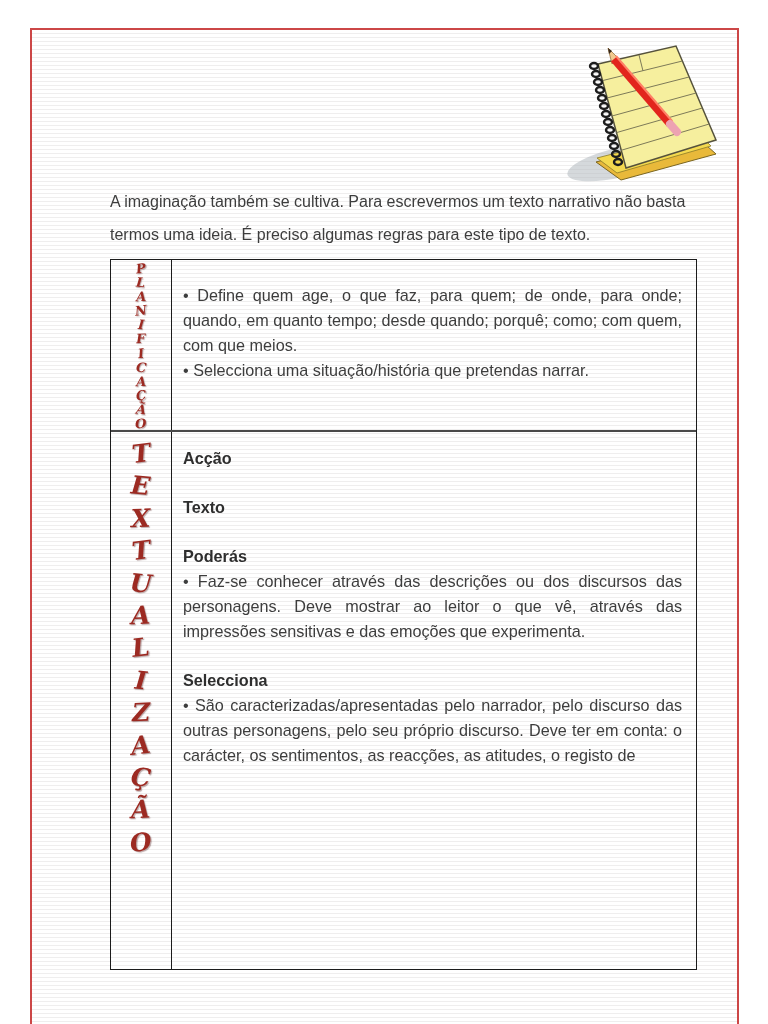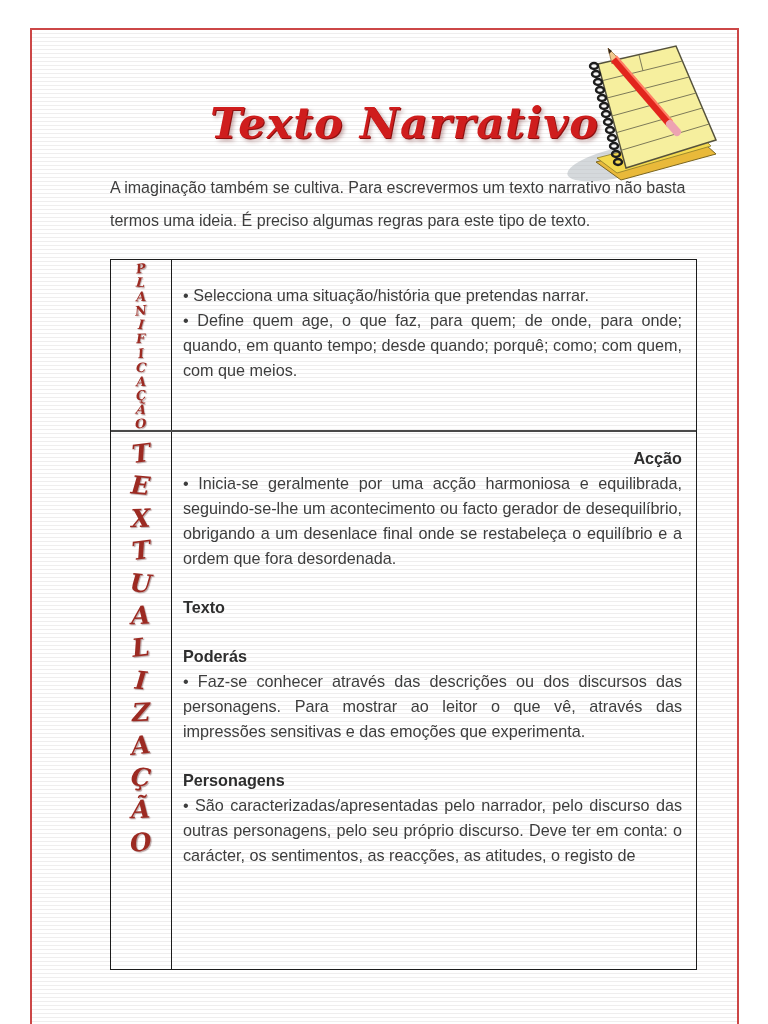--- a/index.html
+++ b/index.html
@@ -18,21 +18,21 @@
   .title {
     position:absolute; top:68px; left:0; width:100%; text-align:center;
     padding-right:90px; padding-left:130px;
     font-family:"DejaVu Serif", serif; font-style:italic; font-weight:bold;
     font-size:43px; letter-spacing:1px; color:#cf1d1d;
     text-shadow:1px 1px 0 #8e0f0f, 3px 3px 4px rgba(90,0,0,0.35);
     white-space:nowrap;
   }
   .notepad { position:absolute; top:12px; left:532px; width:168px; height:147px; }
   .intro {
-    position:absolute; left:78px; top:141px; width:600px;
+    position:absolute; left:78px; top:155px; width:600px;
     font-size:16px; line-height:33px; color:#3d3d3d; margin:0;
   }
   .tbl {
     position:absolute; left:78px; top:229px; width:587px;
     border:1px solid #1c1c1c; background:transparent;
   }
   .row { display:flex; }
   .row-1 { height:172px; border-bottom:2px solid #4a4a4a; }
   .row-2 { height:537px; }
   .letters {
@@ -51,28 +51,27 @@
     flex:1; padding:0 14px 0 11px;
     font-size:16.2px; line-height:25px; color:#3d3d3d; text-align:justify;
   }
   .cell p { margin:0; }
   .row-1 .cell { padding-top:23px; }
   .row-2 .cell { padding-top:14px; }
   .sec-heading {
     margin:24px 0 0; font-size:16.2px; line-height:25px;
     font-weight:bold; color:#2e2e2e; text-align:left;
   }
-  .sec-heading:first-child { margin-top:0;text-align:right; }
+  .sec-heading:first-child { margin-top:0; }
 </style>
 </head>
 <body>
 
 <div class="sheet">
 
-  <div class="title">Texto Narrativo</div>
 
   <div class="notepad">
     <svg width="168" height="147" viewBox="0 0 168 147" xmlns="http://www.w3.org/2000/svg">
 
       <ellipse cx="58" cy="120" rx="56" ry="15" fill="#b3b9bf" opacity="0.55" transform="rotate(-13 58 120)"></ellipse>
 
       <path d="M32 120 L132 94 L152 112 L57 138 Z" fill="#e9b93a" stroke="#7a6520" stroke-width="1"></path>
       <path d="M33 116 L133 90 L147 104 L53 131 Z" fill="#f4d94e" stroke="#8a7a28" stroke-width="0.8"></path>
 
       <polygon points="34,22 112,4 152,98 62,126" fill="#f6ef9e" stroke="#55523c" stroke-width="1.5"></polygon>
@@ -125,22 +124,22 @@
           <span>I</span>
           <span>F</span>
           <span>I</span>
           <span>C</span>
           <span>A</span>
           <span>Ç</span>
           <span>Ã</span>
           <span>O</span>
         </div>
       <div class="cell">
+        <p>• Define quem age, o que faz, para quem; de onde, para onde; quando, em quanto tempo; desde quando; porquê; como; com quem, com que meios.</p>
         <p>• Selecciona uma situação/história que pretendas narrar.</p>
-        <p>• Define quem age, o que faz, para quem; de onde, para onde; quando, em quanto tempo; desde quando; porquê; como; com quem, com que meios.</p>
       </div>
     </div>
 
     <div class="row row-2">
       <div class="letters letters-2">
           <span>T</span>
           <span>E</span>
           <span>X</span>
           <span>T</span>
           <span>U</span>
@@ -148,23 +147,22 @@
           <span>L</span>
           <span>I</span>
           <span>Z</span>
           <span>A</span>
           <span>Ç</span>
           <span>Ã</span>
           <span>O</span>
         </div>
       <div class="cell">
         <h3 class="sec-heading">Acção</h3>
-        <p>• Inicia-se geralmente por uma acção harmoniosa e equilibrada, seguindo-se-lhe um acontecimento ou facto gerador de desequilíbrio, obrigando a um desenlace final onde se restabeleça o equilíbrio e a ordem que fora desordenada.</p>
         <h3 class="sec-heading">Texto</h3>
         <h3 class="sec-heading">Poderás</h3>
-        <p>• Faz-se conhecer através das descrições ou dos discursos das personagens. Para mostrar ao leitor o que vê, através das impressões sensitivas e das emoções que experimenta.</p>
-        <h3 class="sec-heading">Personagens</h3>
+        <p>• Faz-se conhecer através das descrições ou dos discursos das personagens. Deve mostrar ao leitor o que vê, através das impressões sensitivas e das emoções que experimenta.</p>
+        <h3 class="sec-heading">Selecciona</h3>
         <p>• São caracterizadas/apresentadas pelo narrador, pelo discurso das outras personagens, pelo seu próprio discurso. Deve ter em conta: o carácter, os sentimentos, as reacções, as atitudes, o registo de</p>
       </div>
     </div>
 
   </div>
 </div>
 
 </body></html>

